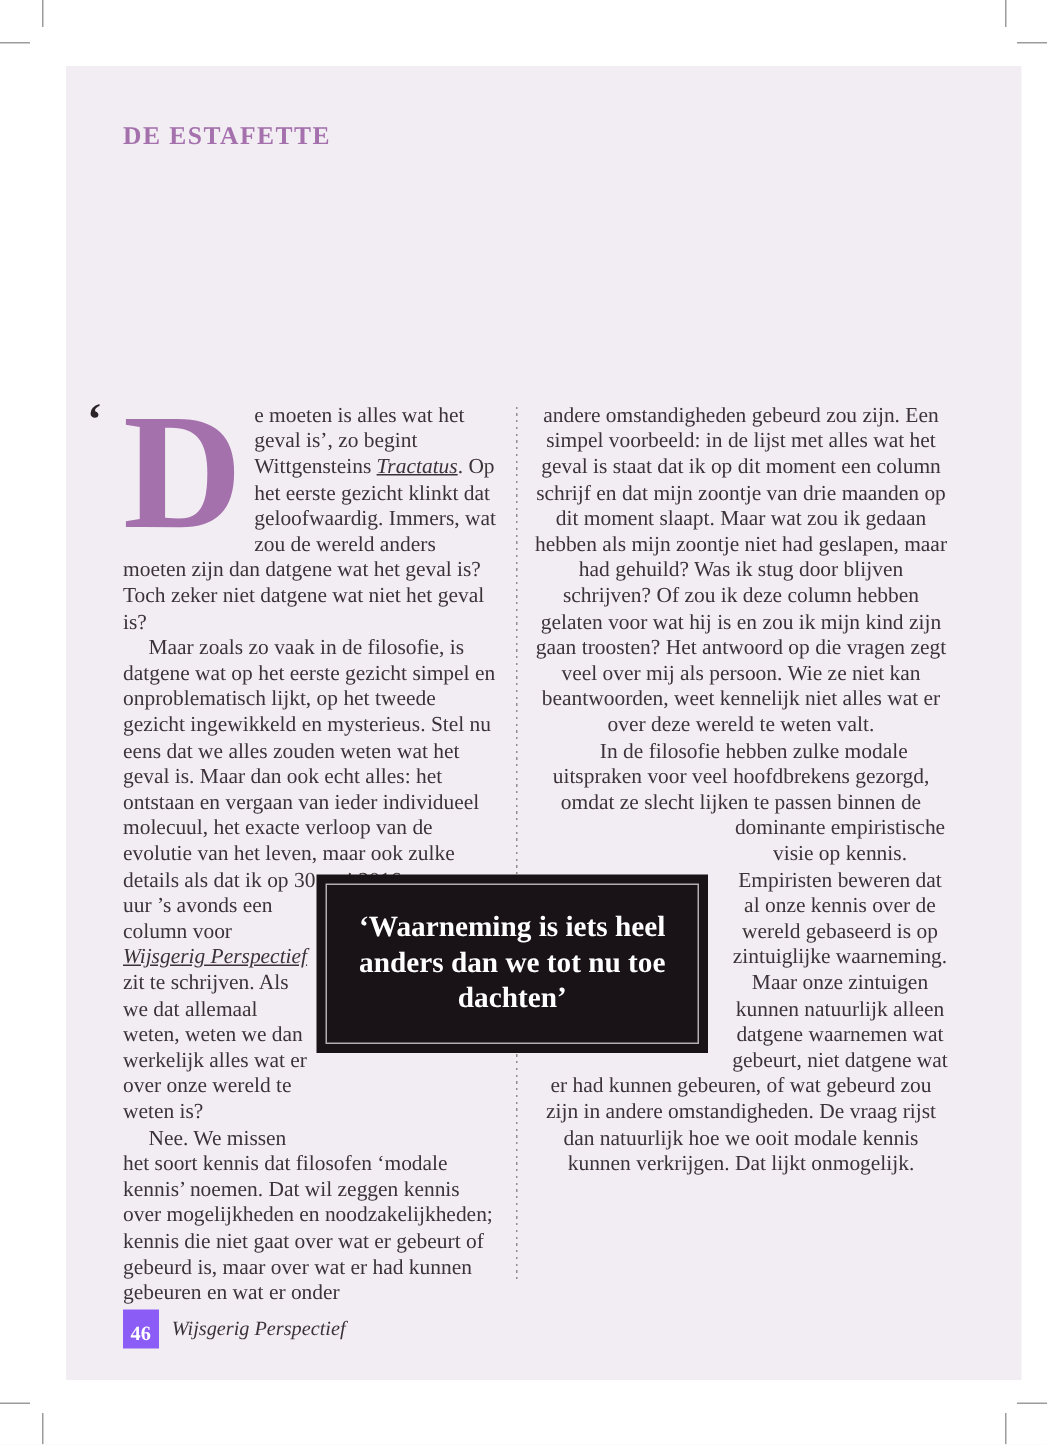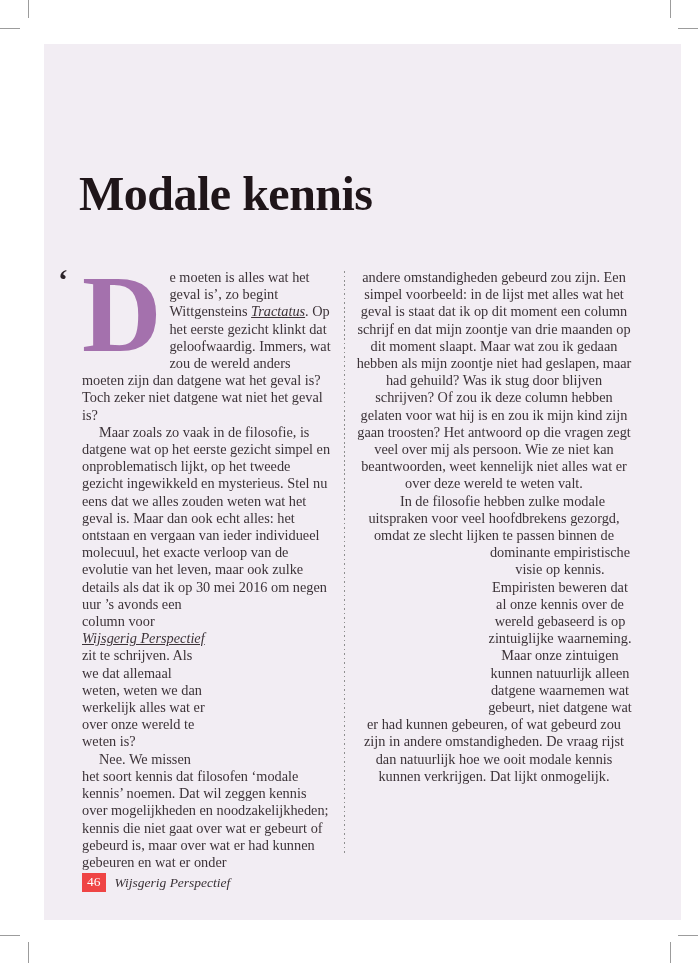--- a/index.html
+++ b/index.html
@@ -64,42 +64,42 @@
     content:""; position:absolute; left:6px; top:6px; right:6px; bottom:6px;
     border:1px solid #b3aeb1;
   }
   .pq-text {
     width:214px; text-align:center; color:#ffffff;
     font-weight:bold; font-size:19.5px; line-height:23.5px;
   }
 
   .footer { position:absolute; left:82px; top:873px; display:flex; align-items:center; }
   .pageno {
-    background:#ef4444; color:#ffffff; font-weight:normal;
-    font-size:13.5px; padding:1px 5px 2px;
+    background:#8b5cf6; color:#ffffff; font-weight:bold;
+    font-size:13.5px; padding:8px 5px 2px;
   }
   .journal { font-style:italic; font-size:13.5px; color:#3a3237; margin-left:9px; }
 </style>
 </head>
 <body>
 
 <div class="page">
 
   <div class="crop tl-v"></div>
   <div class="crop tl-h"></div>
   <div class="crop tr-v"></div>
   <div class="crop tr-h"></div>
   <div class="crop bl-h"></div>
   <div class="crop bl-v"></div>
   <div class="crop br-h"></div>
   <div class="crop br-v"></div>
 
   <div class="panel"></div>
 
-  <h1 class="title" style="margin:0;">Modale kennis</h1>
+  <div class="kicker">DE ESTAFETTE</div>
 
   <span class="open-quote">‘</span>
 
   <div class="columns">
 
     <div class="col col-left">
       <p>
         <span class="dropcap">D</span><span>e moeten is alles wat het geval is’, zo begint Wittgensteins </span><span class="em">Tractatus</span><span>. Op het eerste gezicht klinkt dat geloofwaardig. Immers, wat zou de wereld anders moeten zijn dan datgene wat het geval is? Toch zeker niet datgene wat niet het geval is?</span>
       </p>
       <p class="indent">
@@ -116,19 +116,22 @@
       <p>
         <span>andere omstandigheden gebeurd zou zijn. Een simpel voorbeeld: in de lijst met alles wat het geval is staat dat ik op dit moment een column schrijf en dat mijn zoontje van drie maanden op dit moment slaapt. Maar wat zou ik gedaan hebben als mijn zoontje niet had geslapen, maar had gehuild? Was ik stug door blijven schrijven? Of zou ik deze column hebben gelaten voor wat hij is en zou ik mijn kind zijn gaan troosten? Het antwoord op die vragen zegt veel over mij als persoon. Wie ze niet kan beantwoorden, weet kennelijk niet alles wat er over deze wereld te weten valt.</span>
       </p>
       <p class="indent">
         <span>In de filosofie hebben zulke modale uitspraken voor veel hoofdbrekens gezorgd, omdat ze slecht lijken te passen binnen de </span><span class="spacer-r"></span><span>dominante empiristische visie op kennis. Empiristen beweren dat al onze kennis over de wereld gebaseerd is op zintuiglijke waarneming. Maar onze zintuigen kunnen natuurlijk alleen datgene waarnemen wat gebeurt, niet datgene wat er had kunnen gebeuren, of wat gebeurd zou zijn in andere omstandigheden. De vraag rijst dan natuurlijk hoe we ooit modale kennis kunnen verkrijgen. Dat lijkt onmogelijk.</span>
       </p>
     </div>
 
   </div>
 
+  <div class="pullquote">
+    <div class="pq-text">‘Waarneming is iets heel anders dan we tot nu toe dachten’</div>
+  </div>
 
   <div class="footer">
     <span class="pageno">46</span>
     <span class="journal">Wijsgerig Perspectief</span>
   </div>
 
 </div>
 
 </body></html>

